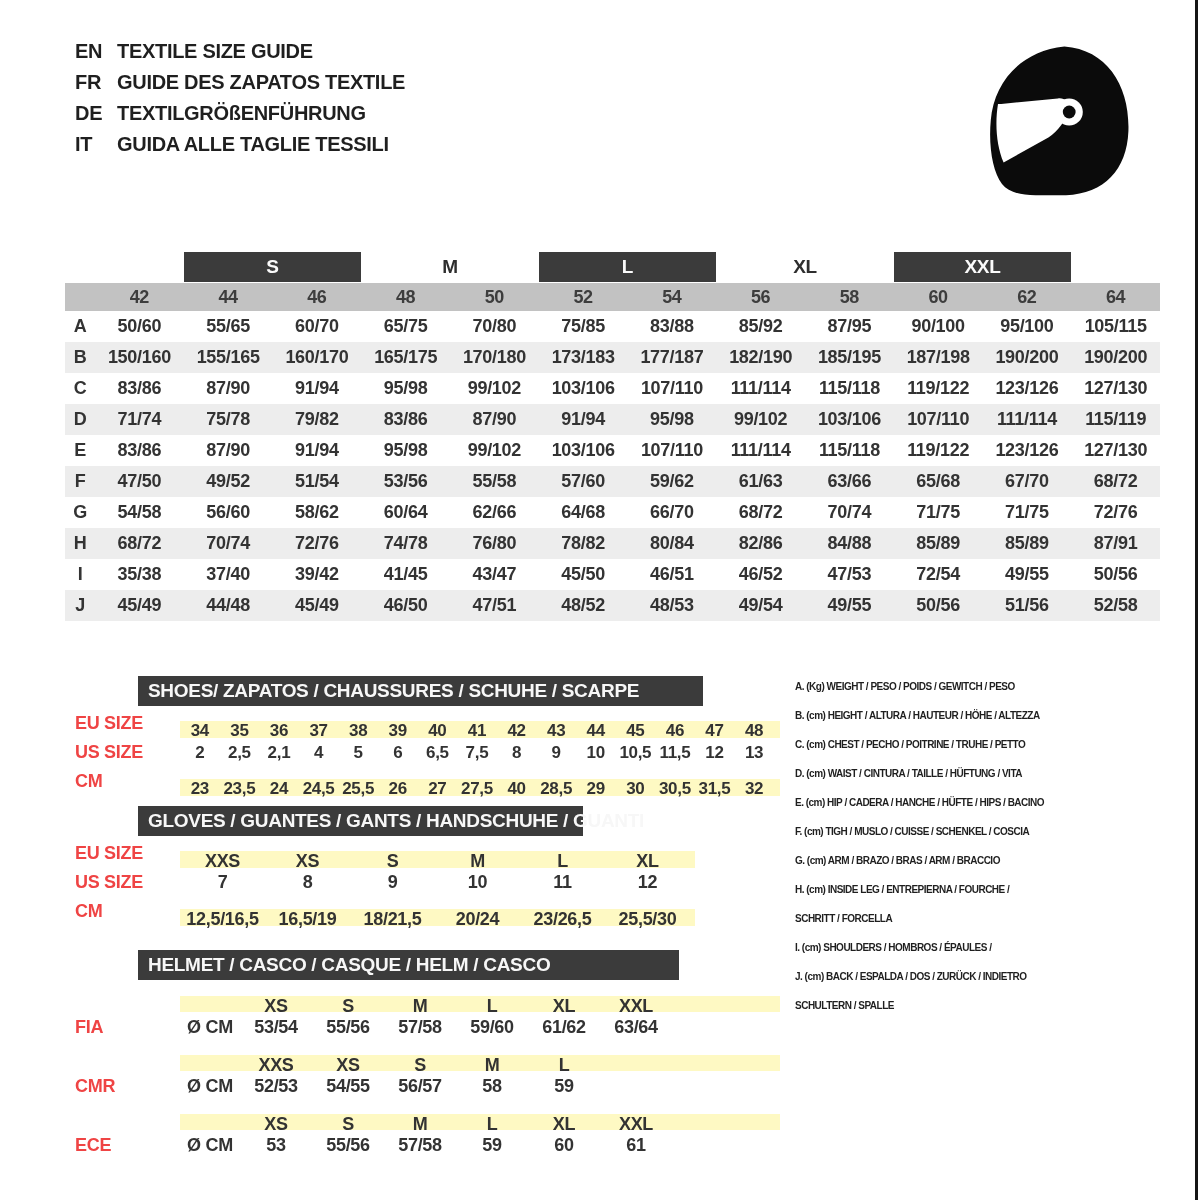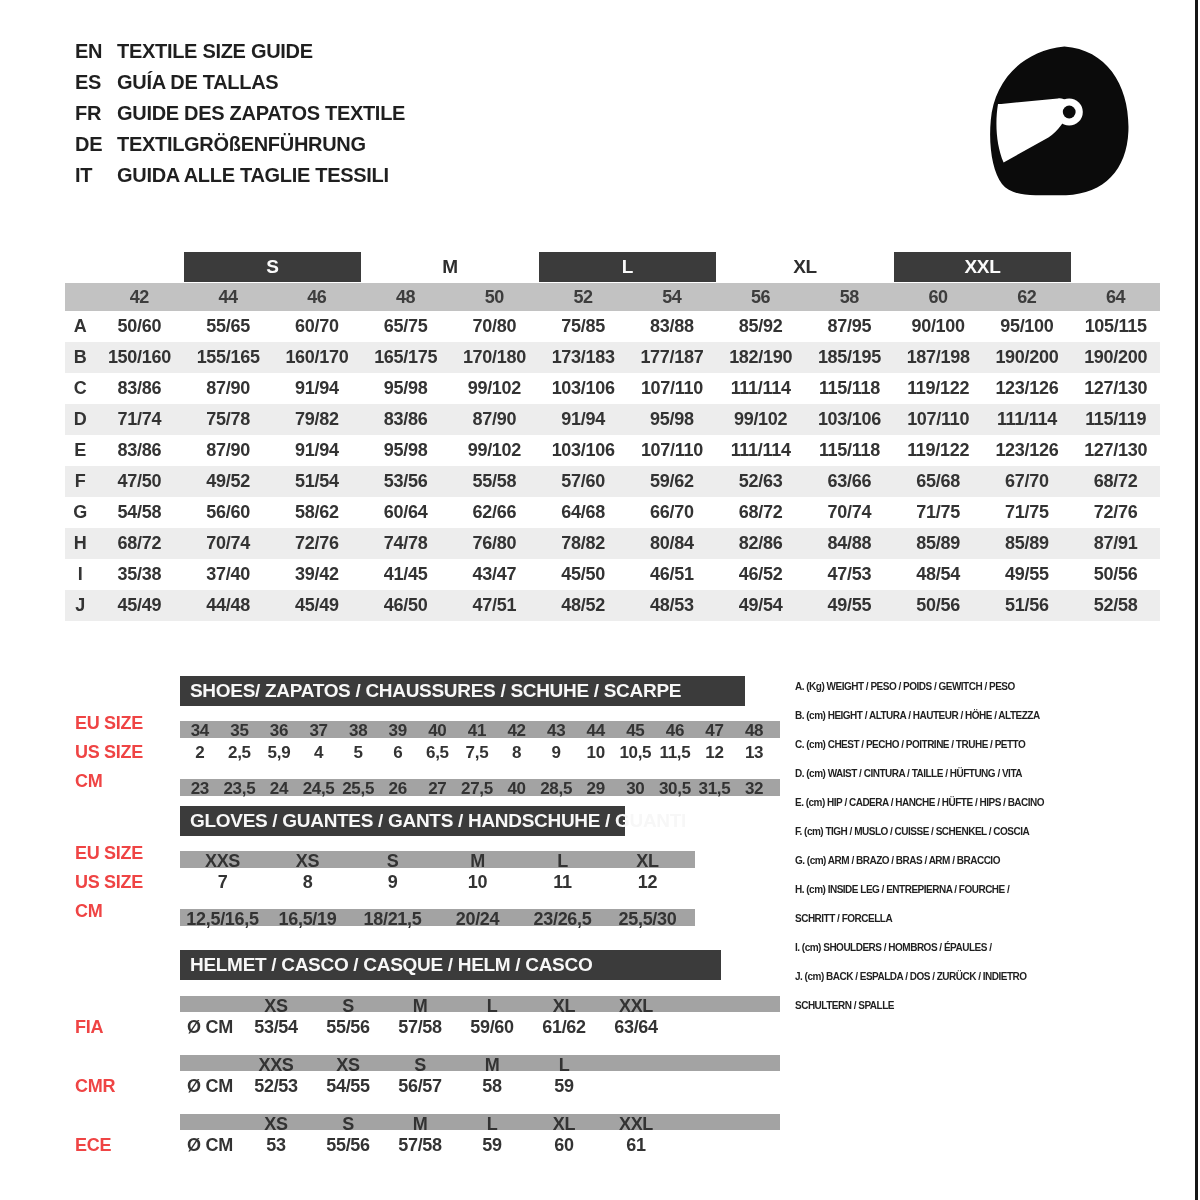--- a/index.html
+++ b/index.html
@@ -23,25 +23,25 @@
   .group.boxed{background:#3b3b3b;color:#fafafa;}
   #numbers-row{left:65px;top:283px;width:1095px;height:28px;display:grid;grid-template-columns:30px repeat(12,1fr);background:#c2c2c2;color:#3d3d3d;}
   .cell{display:flex;align-items:center;justify-content:center;font-size:18px;white-space:nowrap;}
   #size-rows{left:65px;top:311px;width:1095px;}
   .size-row{height:31px;display:grid;grid-template-columns:30px repeat(12,1fr);}
   .size-row.striped{background:#ededed;}
   .rowletter{display:flex;align-items:center;justify-content:center;font-size:18px;color:#333;}
 
   
   .section{position:absolute;left:75px;}
-  .sec-title{margin-left:105px;height:30px;background:#3b3b3b;color:#f7f7f7;display:flex;align-items:center;padding-left:10px;font-size:19px;margin-bottom:3px;white-space:nowrap;}
+  .sec-title{margin-left:63px;height:30px;background:#3b3b3b;color:#f7f7f7;display:flex;align-items:center;padding-left:10px;font-size:19px;margin-bottom:3px;white-space:nowrap;}
   .sec-row{display:flex;height:29px;}
   .sec-label{width:105px;display:flex;align-items:center;font-size:18px;color:#ef4444;white-space:nowrap;}
   .sec-grid{display:grid;}
-  .sec-grid.striped{background:#a3a3a3;margin-top:12px;}
+  .sec-grid.striped{background:#fef9c3;margin-top:12px;}
   #shoes{top:676px;}
   #shoes .sec-title{width:565px;}
   #shoes .sec-grid{width:600px;grid-template-columns:repeat(15,39.6px);}
   #shoes .cell{font-size:17px;}
   #gloves{top:806px;}
   #gloves .sec-title{width:445px;}
   #gloves .sec-grid{width:515px;grid-template-columns:repeat(6,85px);}
   #helmetsec{top:950px;}
   #helmetsec .sec-title{width:541px;margin-bottom:4px;}
   #helmetsec .sec-grid{width:600px;grid-template-columns:60px repeat(6,72px);}
@@ -56,24 +56,20 @@
 </style>
 </head>
 <body>
 
 <div id="canvas">
 
   <div id="languages" class="abs">
       <div class="lang-row">
         <div class="lang-code">EN</div>
         <div class="lang-title">TEXTILE SIZE GUIDE</div>
-      </div>
-      <div class="lang-row">
-        <div class="lang-code">ES</div>
-        <div class="lang-title">GUÍA DE TALLAS</div>
       </div>
       <div class="lang-row">
         <div class="lang-code">FR</div>
         <div class="lang-title">GUIDE DES ZAPATOS TEXTILE</div>
       </div>
       <div class="lang-row">
         <div class="lang-code">DE</div>
         <div class="lang-title">TEXTILGRÖßENFÜHRUNG</div>
       </div>
       <div class="lang-row">
@@ -191,21 +187,21 @@
       </div>
       <div class="size-row striped">
         <div class="rowletter">F</div>
         <div class="cell">47/50</div>
         <div class="cell">49/52</div>
         <div class="cell">51/54</div>
         <div class="cell">53/56</div>
         <div class="cell">55/58</div>
         <div class="cell">57/60</div>
         <div class="cell">59/62</div>
-        <div class="cell">52/63</div>
+        <div class="cell">61/63</div>
         <div class="cell">63/66</div>
         <div class="cell">65/68</div>
         <div class="cell">67/70</div>
         <div class="cell">68/72</div>
       </div>
       <div class="size-row">
         <div class="rowletter">G</div>
         <div class="cell">54/58</div>
         <div class="cell">56/60</div>
         <div class="cell">58/62</div>
@@ -238,21 +234,21 @@
         <div class="rowletter">I</div>
         <div class="cell">35/38</div>
         <div class="cell">37/40</div>
         <div class="cell">39/42</div>
         <div class="cell">41/45</div>
         <div class="cell">43/47</div>
         <div class="cell">45/50</div>
         <div class="cell">46/51</div>
         <div class="cell">46/52</div>
         <div class="cell">47/53</div>
-        <div class="cell">48/54</div>
+        <div class="cell">72/54</div>
         <div class="cell">49/55</div>
         <div class="cell">50/56</div>
       </div>
       <div class="size-row striped">
         <div class="rowletter">J</div>
         <div class="cell">45/49</div>
         <div class="cell">44/48</div>
         <div class="cell">45/49</div>
         <div class="cell">46/50</div>
         <div class="cell">47/51</div>
@@ -287,21 +283,21 @@
             <div class="cell">46</div>
             <div class="cell">47</div>
             <div class="cell">48</div>
           </div>
         </div>
         <div class="sec-row">
           <div class="sec-label">US SIZE</div>
           <div class="sec-grid">
             <div class="cell">2</div>
             <div class="cell">2,5</div>
-            <div class="cell">5,9</div>
+            <div class="cell">2,1</div>
             <div class="cell">4</div>
             <div class="cell">5</div>
             <div class="cell">6</div>
             <div class="cell">6,5</div>
             <div class="cell">7,5</div>
             <div class="cell">8</div>
             <div class="cell">9</div>
             <div class="cell">10</div>
             <div class="cell">10,5</div>
             <div class="cell">11,5</div>

